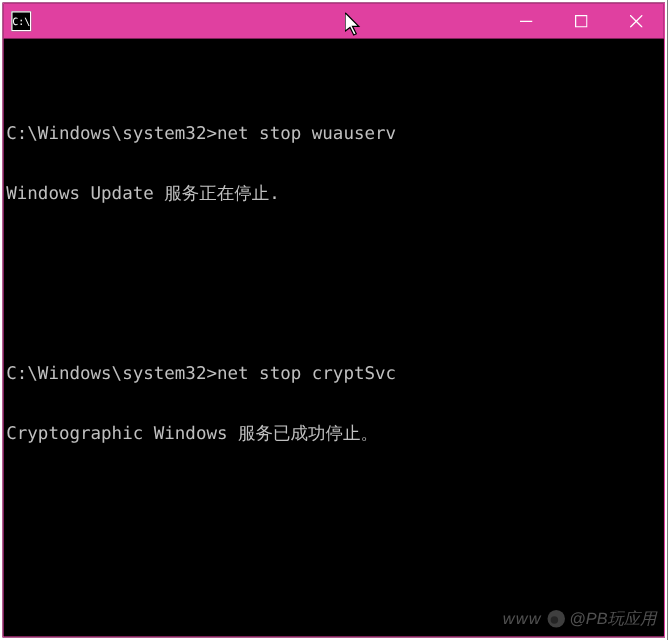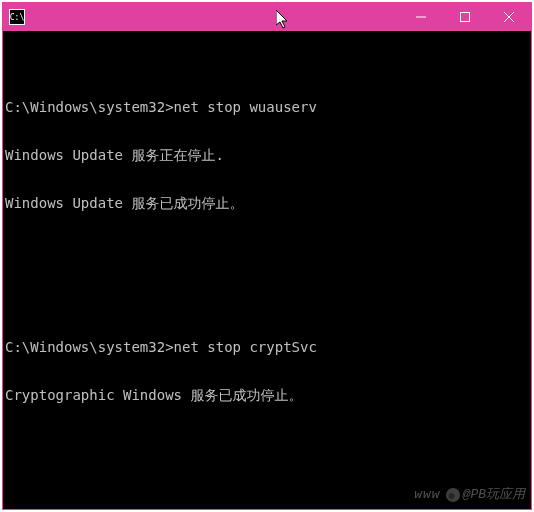--- a/index.html
+++ b/index.html
@@ -76,21 +76,21 @@
     .watermark {
       position: absolute;
       right: 6px;
       bottom: 6px;
       color: rgba(180,180,180,.45);
       font-size: 13px;
       font-style: italic;
       display: flex;
       align-items: center;
       gap: 2px;
-      font-family: Liberation Mono, monospace;
+      font-family: Liberation Sans, sans-serif;
     }
     .wm-www { letter-spacing: 1px; margin-right: 2px; }
   </style>
 </head>
 <body>
 
 <div class="window">
   <div class="titlebar">
     <div class="titlebar-icon">C:\</div>
     <div class="titlebar-spacer"></div>
@@ -109,21 +109,20 @@
           <line x1="0" y1="0" x2="10" y2="10" stroke-width="1"></line>
           <line x1="10" y1="0" x2="0" y2="10" stroke-width="1"></line>
         </svg>
     </div>
   </div>
 
   <div class="terminal">
     <div class="block">
       <div class="prompt-line"><span>C:\Windows\system32&gt;</span><span>net stop wuauserv</span></div>
       <div>Windows Update 服务正在停止.</div>
-      <div>Windows Update 服务已成功停止。</div>
     </div>
     <div class="block">
       <div class="prompt-line"><span>C:\Windows\system32&gt;</span><span>net stop cryptSvc</span></div>
       <div>Cryptographic Windows 服务已成功停止。</div>
     </div>
     
     
     
 
     <div class="watermark">

